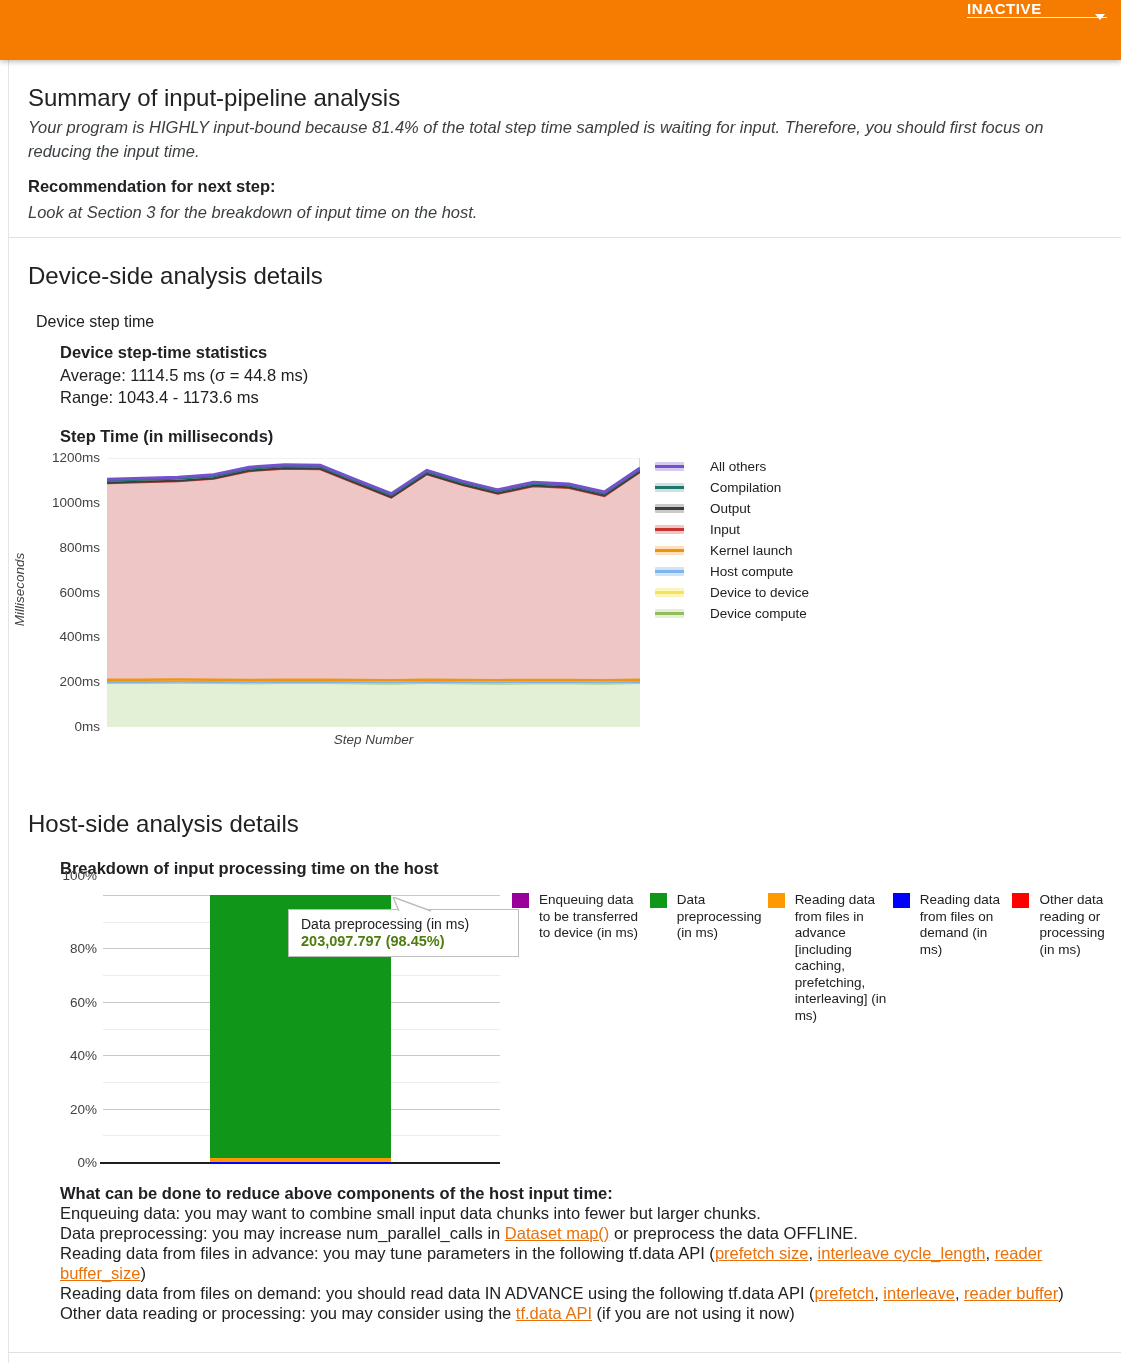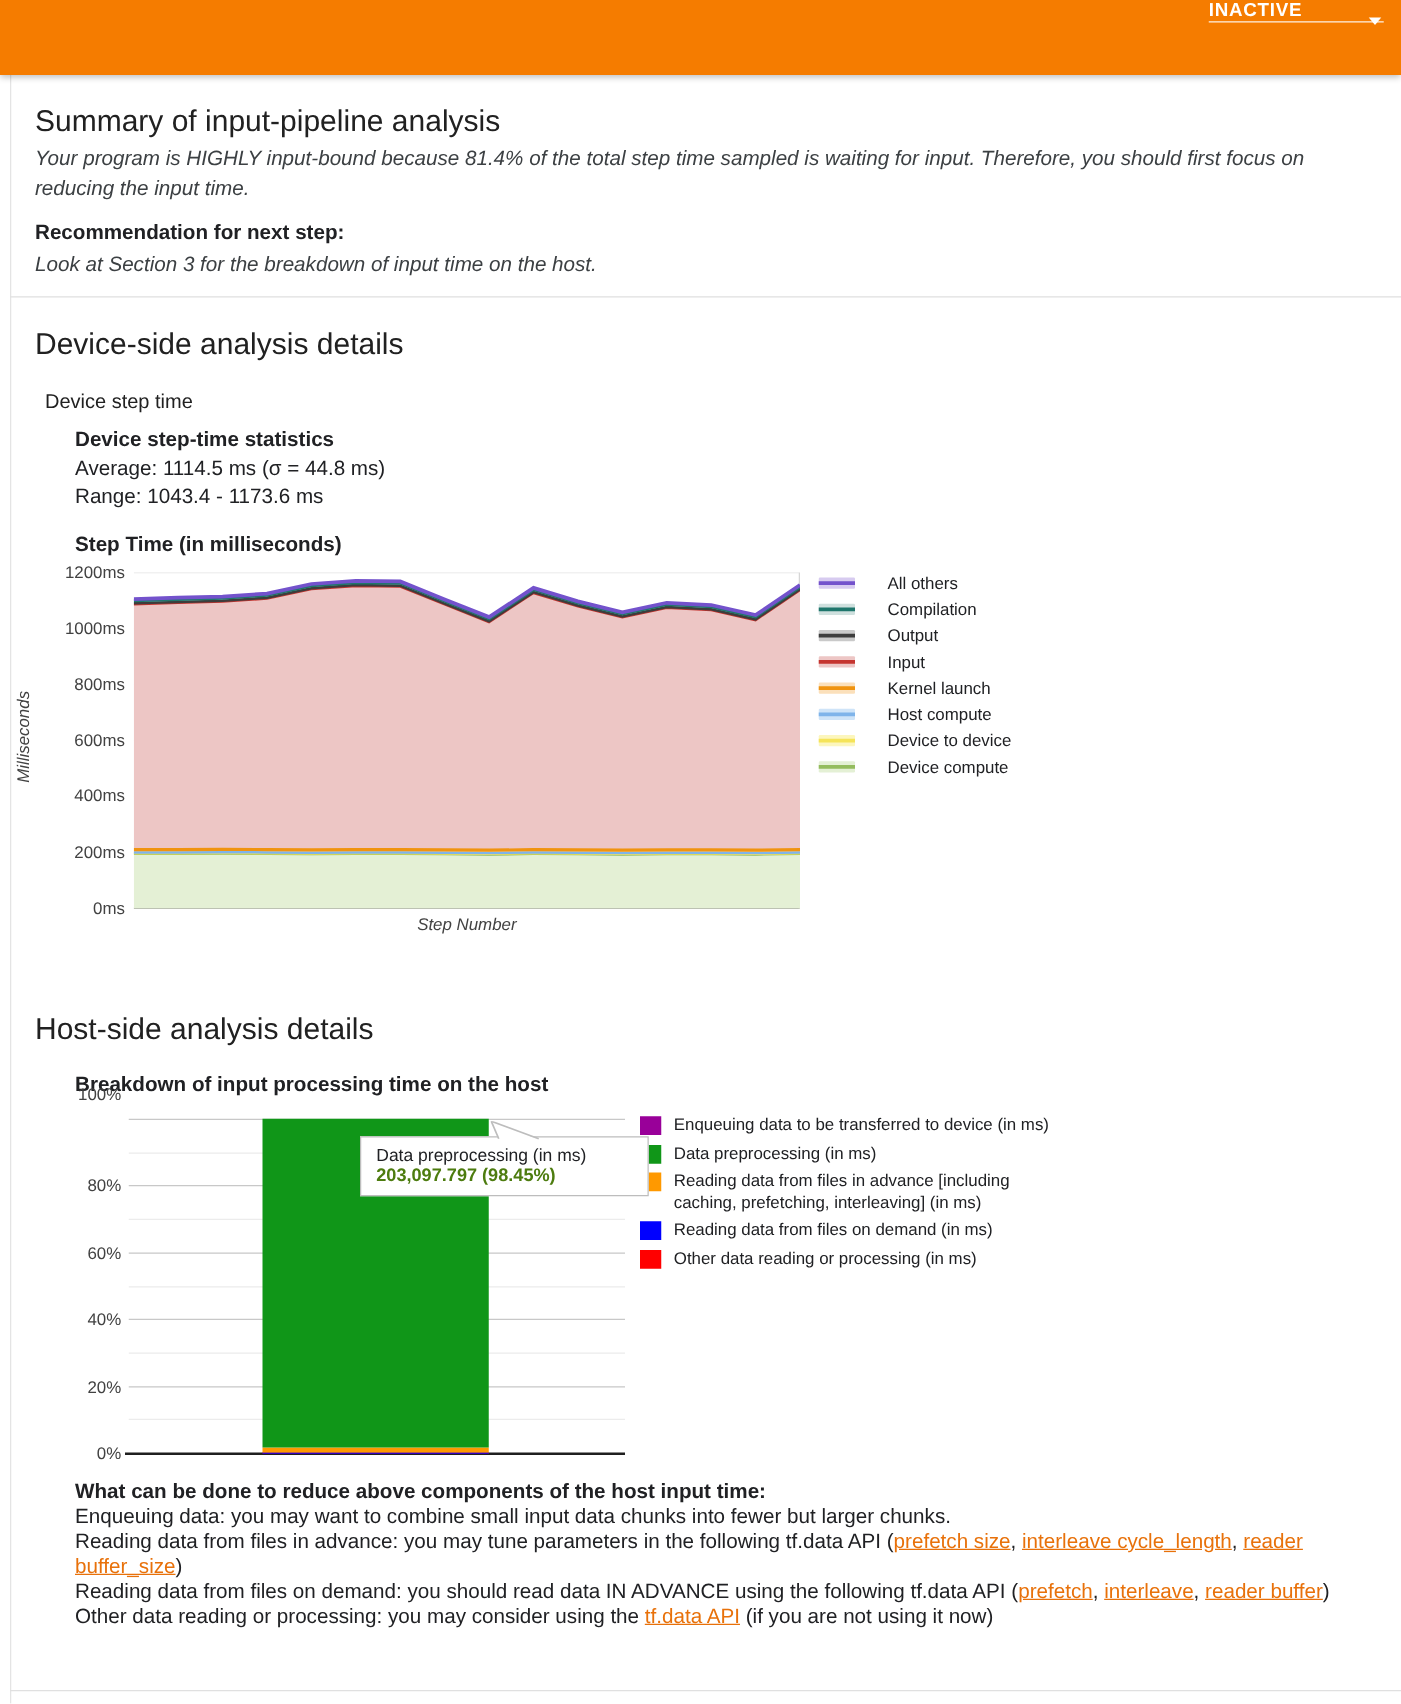--- a/index.html
+++ b/index.html
@@ -44,21 +44,21 @@
   .legend-txt { font-size:13.5px; color:#202124; white-space:nowrap; }
 
   
   .host-plot { position:absolute; left:103px; top:896px; width:397px; height:267px; }
   .host-grid { position:absolute; left:0; width:397px; height:1px; }
   .host-axis { position:absolute; left:-3px; bottom:-1px; width:400px; height:2px; background:#1f1f1f; }
   .host-ylab { position:absolute; font-size:13.5px; color:#424242; text-align:right; width:55px; left:42px; }
   .host-bar { position:absolute; left:107px; bottom:1px; width:181px; }
   .host-seg { position:absolute; left:0; width:181px; }
 
-  .host-legend { position:absolute; left:512px; top:892px; display:flex; flex-direction:column; gap:6px; }
+  .host-legend { position:absolute; left:512px; top:892px; display:flex; flex-direction:row; gap:6px; }
   .host-legend .li { display:flex; align-items:flex-start; gap:10px; }
   .sq { width:17px; height:15px; flex:0 0 auto; margin-top:1px; }
   .host-legend .legend-txt { white-space:pre-line; line-height:16.5px; }
 
   
   .tooltip { position:absolute; left:288px; top:909px; width:231px; height:48px; background:#fff;
              border:1px solid #bdbdbd; z-index:40; padding:6px 12px 0 12px; }
   .tooltip .tt-title { font-size:14px; color:#202124; }
   .tooltip .tt-value { font-size:14.5px; font-weight:bold; color:#4d7c0f; margin-top:1px; }
   .tt-notch { position:absolute; left:0; top:-13px; width:231px; height:14.5px; z-index:41; }
@@ -256,19 +256,20 @@
       <line x1="104" y1="0" x2="110" y2="14" stroke="#bdbdbd" stroke-width="1.4"></line>
       <line x1="104" y1="0" x2="142" y2="14" stroke="#bdbdbd" stroke-width="1.4"></line>
     </svg>
     <div class="tt-title">Data preprocessing (in ms)</div>
     <div class="tt-value">203,097.797 (98.45%)</div>
   </div>
 
   <div class="advice" id="advice">
       <p class="bold"><span>What can be done to reduce above components of the host input time:</span></p>
       <p><span>Enqueuing data: you may want to combine small input data chunks into fewer but larger chunks.</span></p>
+      <p><span>Data preprocessing: you may increase num_parallel_calls in </span><a>Dataset map()</a><span> or preprocess the data OFFLINE.</span></p>
       <p><span>Reading data from files in advance: you may tune parameters in the following tf.data API (</span><a>prefetch size</a><span>, </span><a>interleave cycle_length</a><span>, </span><a>reader buffer_size</a><span>)</span></p>
       <p><span>Reading data from files on demand: you should read data IN ADVANCE using the following tf.data API (</span><a>prefetch</a><span>, </span><a>interleave</a><span>, </span><a>reader buffer</a><span>)</span></p>
       <p><span>Other data reading or processing: you may consider using the </span><a>tf.data API</a><span> (if you are not using it now)</span></p>
     </div>
 
   <div class="h-divider" style="top:1352px;"></div>
 </div>
 
 </body></html>

